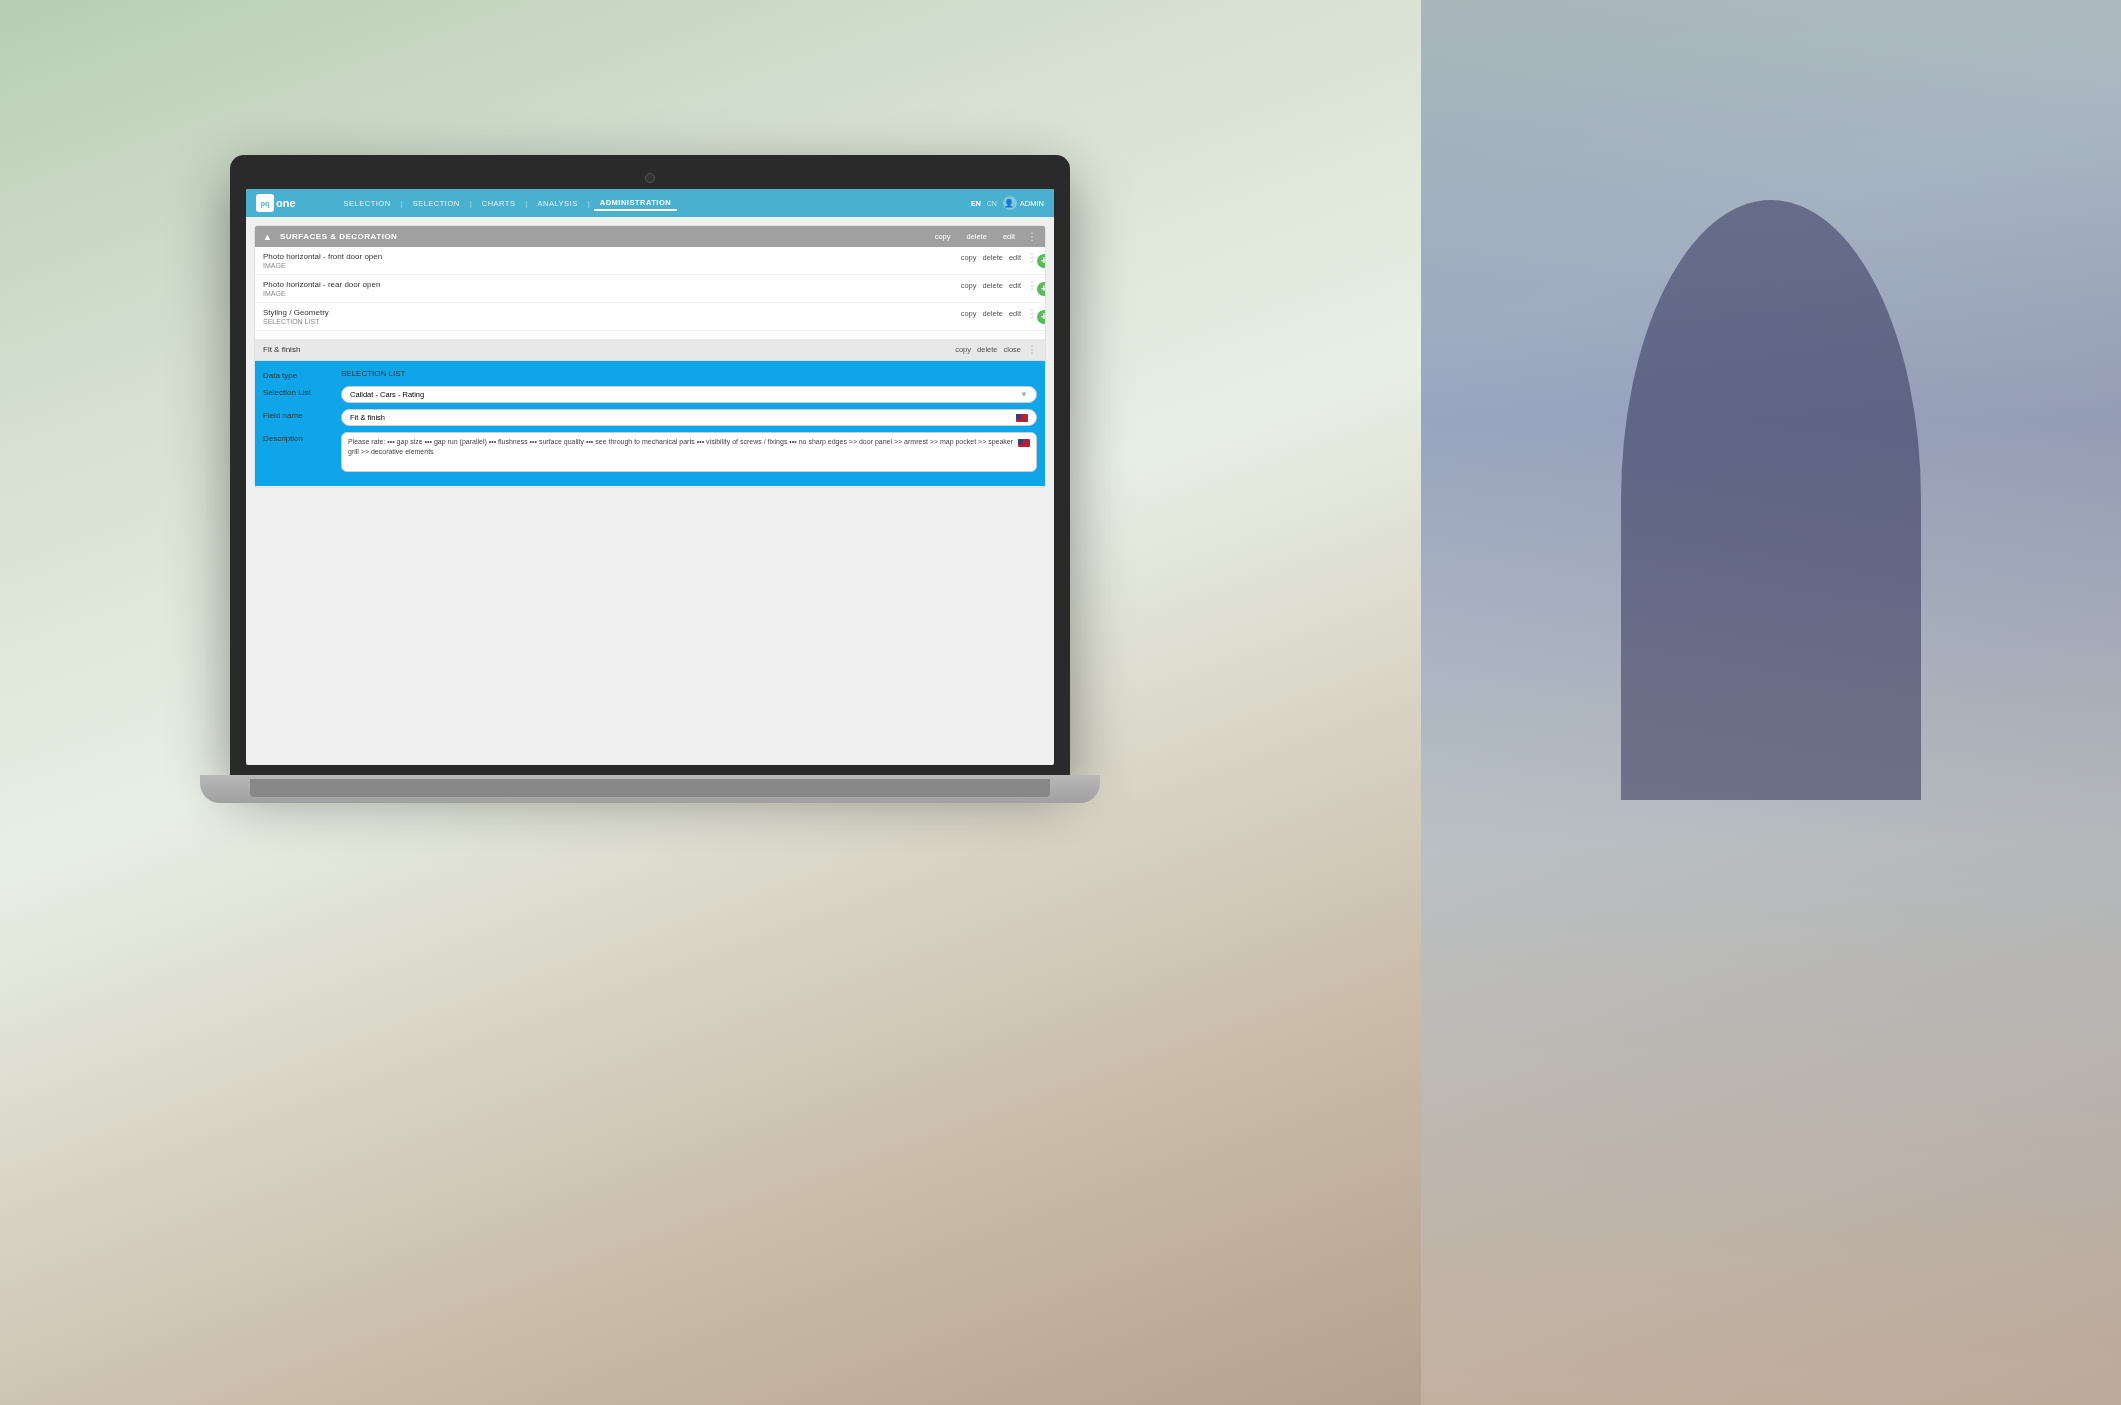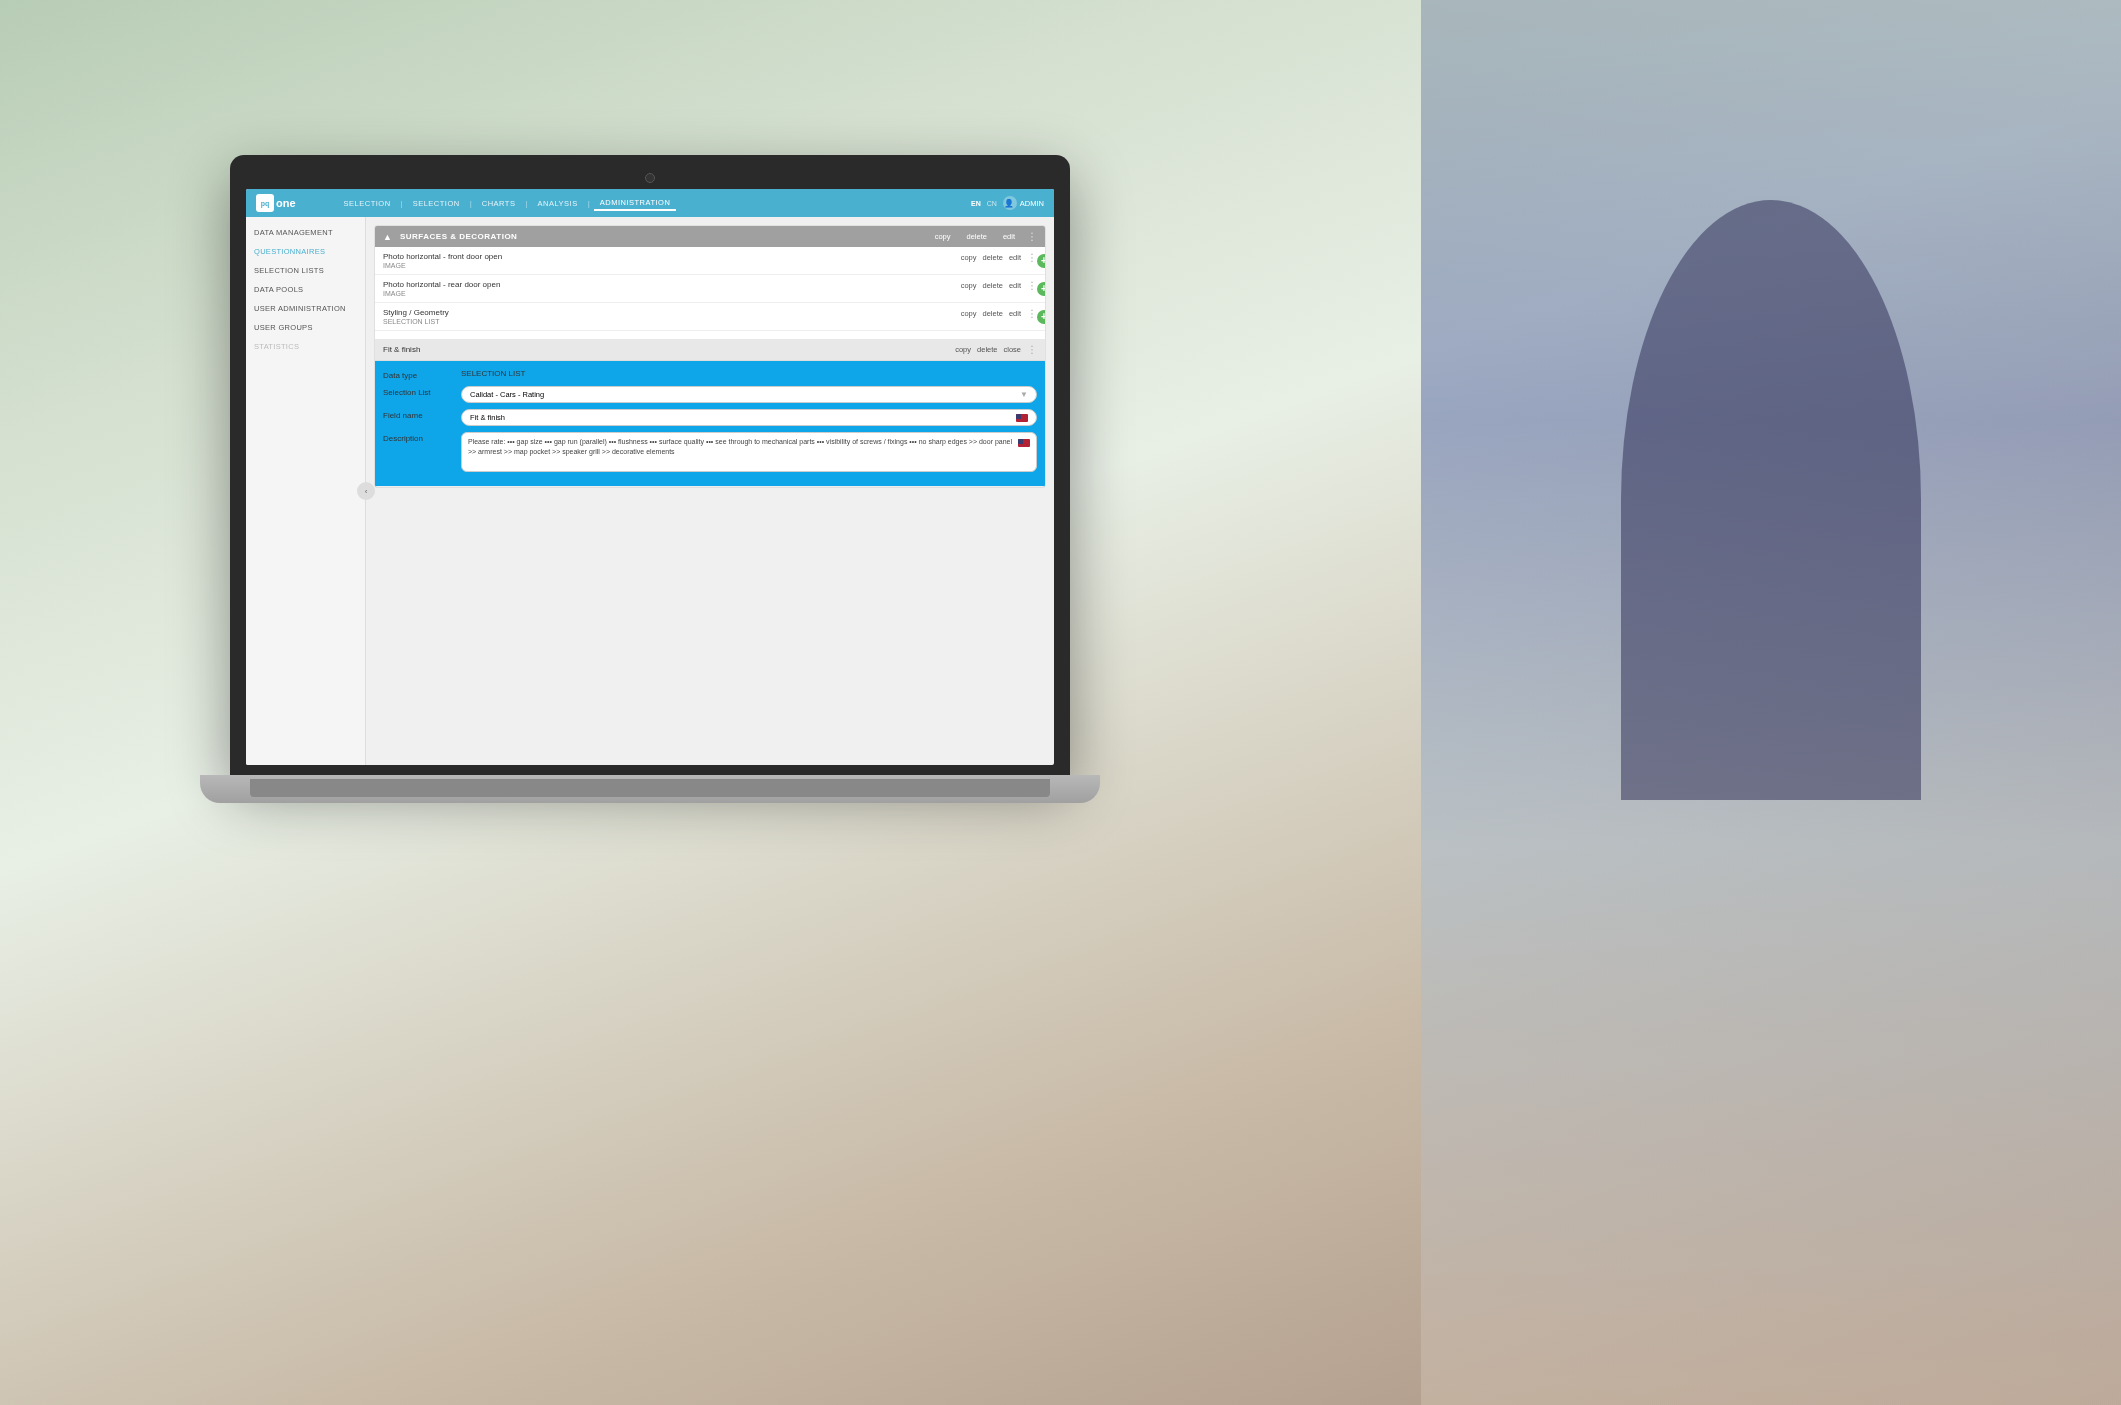--- a/index.html
+++ b/index.html
@@ -130,21 +130,21 @@
     .nav-item {
       color: white;
       font-size: 7.5px;
       padding: 2px 6px;
       cursor: pointer;
       opacity: 0.85;
       letter-spacing: 0.5px;
     }
     .nav-item.active {
       opacity: 1;
-      font-weight: normal;
+      font-weight: bold;
       border-bottom: 2px solid white;
       text-align: right;
     }
     .nav-sep {
       color: rgba(255,255,255,0.5);
       font-size: 8px;
     }
     .nav-right {
       display: flex;
       align-items: center;
@@ -456,30 +456,20 @@
             <span class="lang-item">CN</span>
             <div class="admin-btn">
               <div class="admin-icon">👤</div>
               <span>ADMIN</span>
             </div>
           </div>
         </div>
 
         <div class="body-layout">
 
-          <div class="sidebar">
-            <div class="sidebar-item">DATA MANAGEMENT</div>
-            <div class="sidebar-item active">QUESTIONNAIRES</div>
-            <div class="sidebar-item">SELECTION LISTS</div>
-            <div class="sidebar-item">DATA POOLS</div>
-            <div class="sidebar-item">USER ADMINISTRATION</div>
-            <div class="sidebar-item">USER GROUPS</div>
-            <div class="sidebar-item disabled">STATISTICS</div>
-            <div class="sidebar-toggle">‹</div>
-          </div>
 
           <div class="main-content">
 
 
             <div class="section-container">
 
               <div class="section-header">
                 <span class="section-chevron">▲</span>
                 <span class="section-title">SURFACES &amp; DECORATION</span>
                 <span class="section-action">copy</span>

